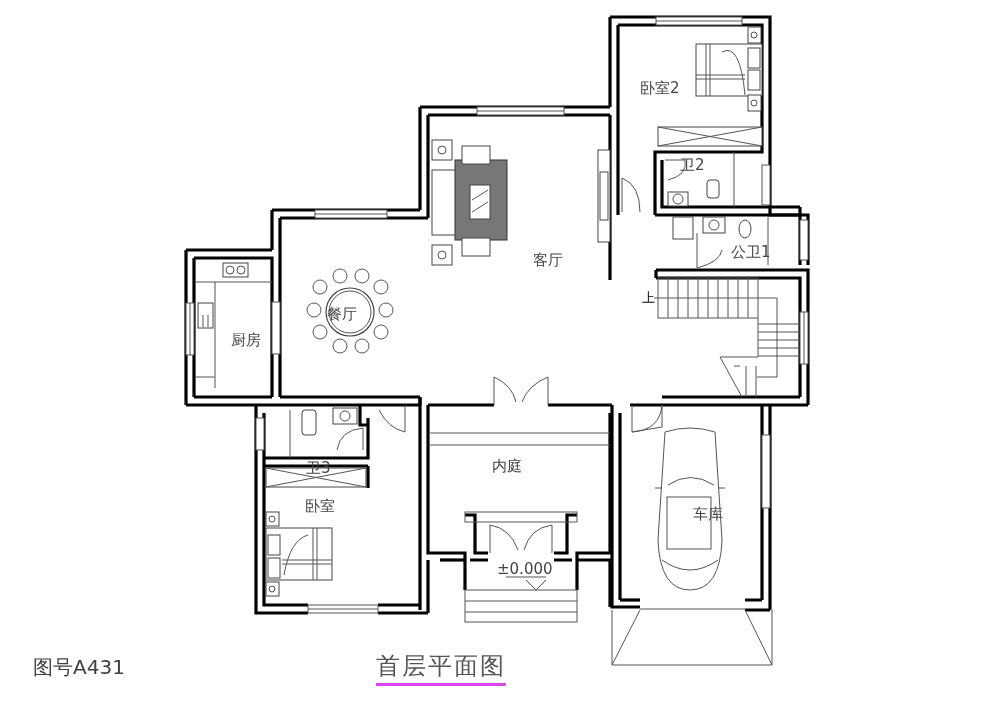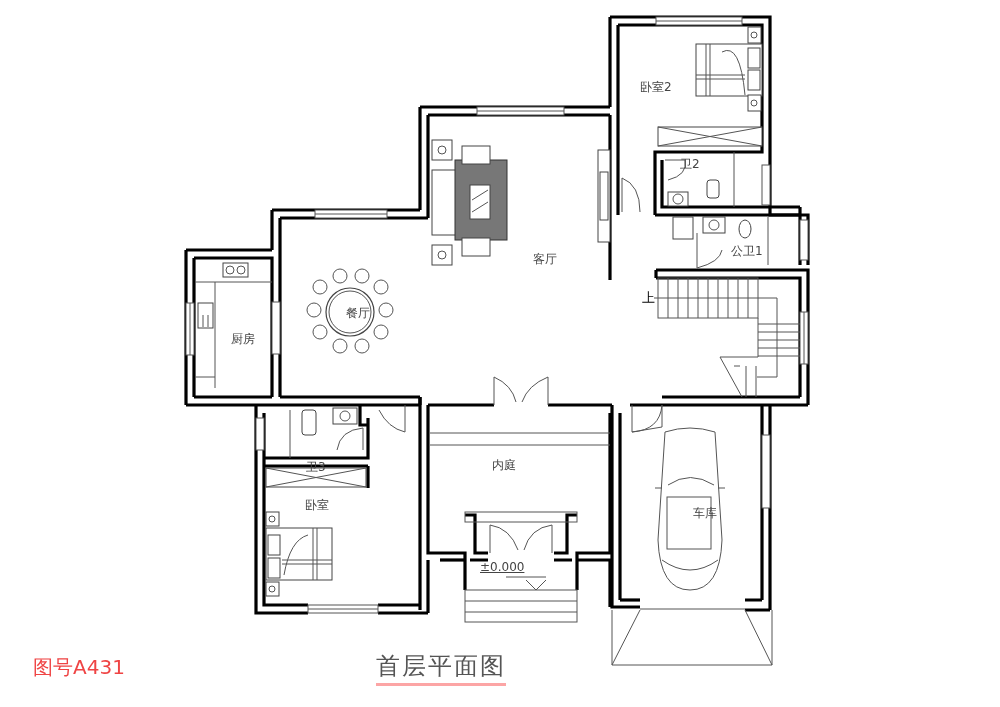--- a/index.html
+++ b/index.html
@@ -4,24 +4,24 @@
 <style>
   html, body { margin:0; padding:0; background:#ffffff; }
   body { width:1000px; height:707px; position:relative; overflow:hidden; font-family:"DejaVu Sans", sans-serif; }
   svg.plan { position:absolute; left:0; top:0; width:1000px; height:707px; }
   .wall { fill:none; stroke:#000; stroke-width:3.2; stroke-linejoin:miter; }
   .thin { fill:none; stroke:#555; stroke-width:1; }
   .thin2 { fill:none; stroke:#444; stroke-width:1.2; }
   .win { fill:#fff; stroke:#555; stroke-width:1; }
   .furn { fill:#fff; stroke:#444; stroke-width:1; }
   .dark { fill:#555; stroke:#333; stroke-width:1; }
-  .lbl { position:absolute; font-size:12px; color:#444; white-space:nowrap; font-family:"DejaVu Sans", sans-serif; }
-  .drawing-no { position:absolute; left:33px; top:654px; font-size:20px; color:#ef4444; font-family:"DejaVu Sans", sans-serif; }
-  .plan-title { position:absolute; left:376px; top:650px; font-size:24px; color:#555; letter-spacing:2px; border-bottom:3px solid #fca5a5; padding-bottom:1px; font-family:Liberation Sans, sans-serif; }
-  .elev { position:absolute; left:480px; top:560px; font-size:12px; color:#444; text-decoration:underline; }
+  .lbl { position:absolute; font-size:15px; color:#444; white-space:nowrap; font-family:"DejaVu Sans", sans-serif; }
+  .drawing-no { position:absolute; left:33px; top:654px; font-size:20px; color:#404040; font-family:"DejaVu Sans", sans-serif; }
+  .plan-title { position:absolute; left:376px; top:650px; font-size:24px; color:#555; letter-spacing:2px; border-bottom:3px solid #d946ef; padding-bottom:1px; font-family:Liberation Sans, sans-serif; }
+  .elev { position:absolute; left:497px; top:560px; font-size:15px; color:#444; }
 </style>
 </head>
 <body>
 
 <svg class="plan" viewBox="0 0 1000 707" xmlns="http://www.w3.org/2000/svg">
 
   <g>
 
     <path class="wall" d="M 610 17 L 770 17 L 770 145"></path>
     <path class="wall" d="M 618 25 L 762 25 L 762 145"></path>
@@ -265,21 +265,21 @@
   </g>
   <g>
     <polyline class="thin" points="612,610 612,665 772,665 772,610"></polyline>
     <line class="thin" x1="640" y1="610" x2="612" y2="665"></line>
     <line class="thin" x1="745" y1="610" x2="772" y2="665"></line>
     <line class="thin" x1="640" y1="609" x2="745" y2="609"></line>
   </g>
 </svg>
 
 <span class="lbl" style="left:533px;top:251px">客厅</span>
-<span class="lbl" style="left:346px;top:305px">餐厅</span>
+<span class="lbl" style="left:327px;top:305px">餐厅</span>
 <span class="lbl" style="left:231px;top:331px">厨房</span>
 <span class="lbl" style="left:640px;top:79px">卧室2</span>
 <span class="lbl" style="left:680px;top:156px">卫2</span>
 <span class="lbl" style="left:731px;top:243px">公卫1</span>
 <span class="lbl" style="left:306px;top:459px">卫3</span>
 <span class="lbl" style="left:305px;top:497px">卧室</span>
 <span class="lbl" style="left:492px;top:457px">内庭</span>
 <span class="lbl" style="left:693px;top:505px">车库</span>
 <span class="lbl" style="left:642px;top:289px;font-size:13px;color:#000">上</span>
 <span class="elev">±0.000</span>

